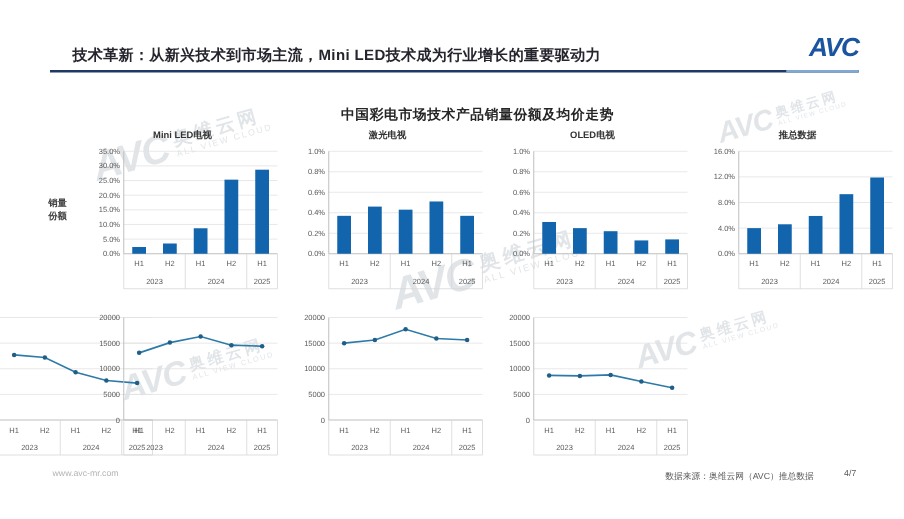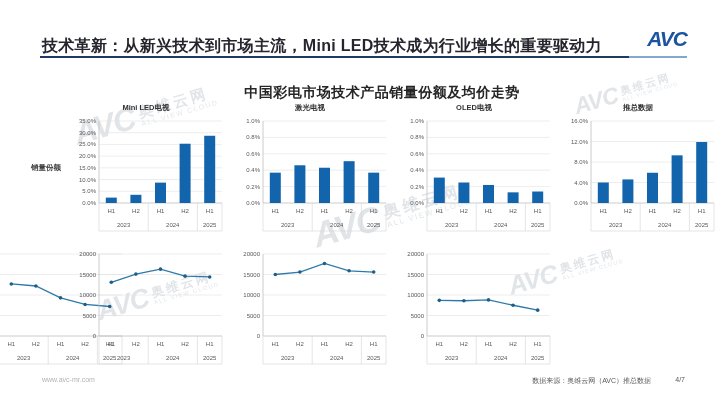--- a/index.html
+++ b/index.html
@@ -1,43 +1,43 @@
 <!DOCTYPE html>
 <html><head>
 <meta charset="utf-8">
 <style>
   html,body{margin:0;padding:0;background:#fff;}
   body{font-family:"Liberation Sans",sans-serif;}
   .slide{position:relative;width:723px;height:415px;background:#ffffff;overflow:hidden;}
 
   
-  .header-title{position:absolute;left:42px;top:36px;font-size:16px;font-weight:bold;color:#25252e;letter-spacing:.3px;}
+  .header-title{position:absolute;left:58px;top:36px;font-size:12px;font-weight:bold;color:#25252e;letter-spacing:.3px;}
   .logo{position:absolute;top:27px;right:36px;}
   .logo-text{position:relative;font-style:italic;font-weight:900;font-size:21px;color:#1b55a0;letter-spacing:-1px;}
   .rule{position:absolute;left:40px;right:36px;top:56px;height:2px;background:#203864;}
   .rule-accent{position:absolute;right:0;top:0;width:58px;height:2px;background:#7fa8d2;}
 
   
-  .section-title{position:absolute;left:0;right:0;top:84px;text-align:center;font-size:14px;font-weight:bold;color:#262626;letter-spacing:.5px;margin-left:41px;}
+  .section-title{position:absolute;left:0;right:0;top:84px;text-align:center;font-size:11px;font-weight:bold;color:#262626;letter-spacing:.5px;margin-left:41px;}
 
   
   .wm{position:absolute;display:flex;align-items:center;gap:5px;color:#c9d0d7;opacity:.55;transform:rotate(-16deg);pointer-events:none;white-space:nowrap;}
   .wm-brand{font-size:32px;font-weight:900;font-style:italic;letter-spacing:-1px;}
   .wm-col{display:flex;flex-direction:column;line-height:1.15;}
   .wm-name{font-size:15px;font-weight:bold;letter-spacing:3px;}
   .wm-sub{font-size:7px;letter-spacing:1.5px;}
   .wm1{left:72px;top:96px;}
   .wm2{left:552px;top:74px;transform:rotate(-16deg) scale(.72);}
   .wm3{left:318px;top:196px;transform:rotate(-16deg) scale(1.1);}
   .wm4{left:84px;top:276px;transform:rotate(-16deg) scale(.85);}
   .wm5{left:492px;top:252px;transform:rotate(-16deg) scale(.8);}
 
   
   .charts{position:absolute;left:28px;top:98px;display:grid;grid-template-columns:36px repeat(4,164px);grid-template-rows:140px 124px;}
-  .row-label{display:flex;flex-direction:row;align-items:center;justify-content:center;font-size:7.5px;font-weight:bold;color:#404040;line-height:1.4;text-align:right;}
+  .row-label{display:flex;flex-direction:column;align-items:center;justify-content:center;font-size:7.5px;font-weight:bold;color:#404040;line-height:1.4;text-align:right;}
   .cell{display:flex;flex-direction:column;align-items:center;}
   .chart-title{height:15px;margin-top:2px;font-size:7.5px;font-weight:bold;color:#333;display:flex;align-items:center;}
   .cell.no-title{padding-top:10px;}
   .plot{width:160px;height:120px;}
 
   
   .footer-website{position:absolute;left:42px;top:376px;font-size:7px;color:#b3b3b3;}
   .footer-source{position:absolute;right:72px;top:376px;font-size:7px;color:#595959;}
   .footer-page{position:absolute;right:38px;top:376px;font-size:7px;color:#595959;}
 </style>

